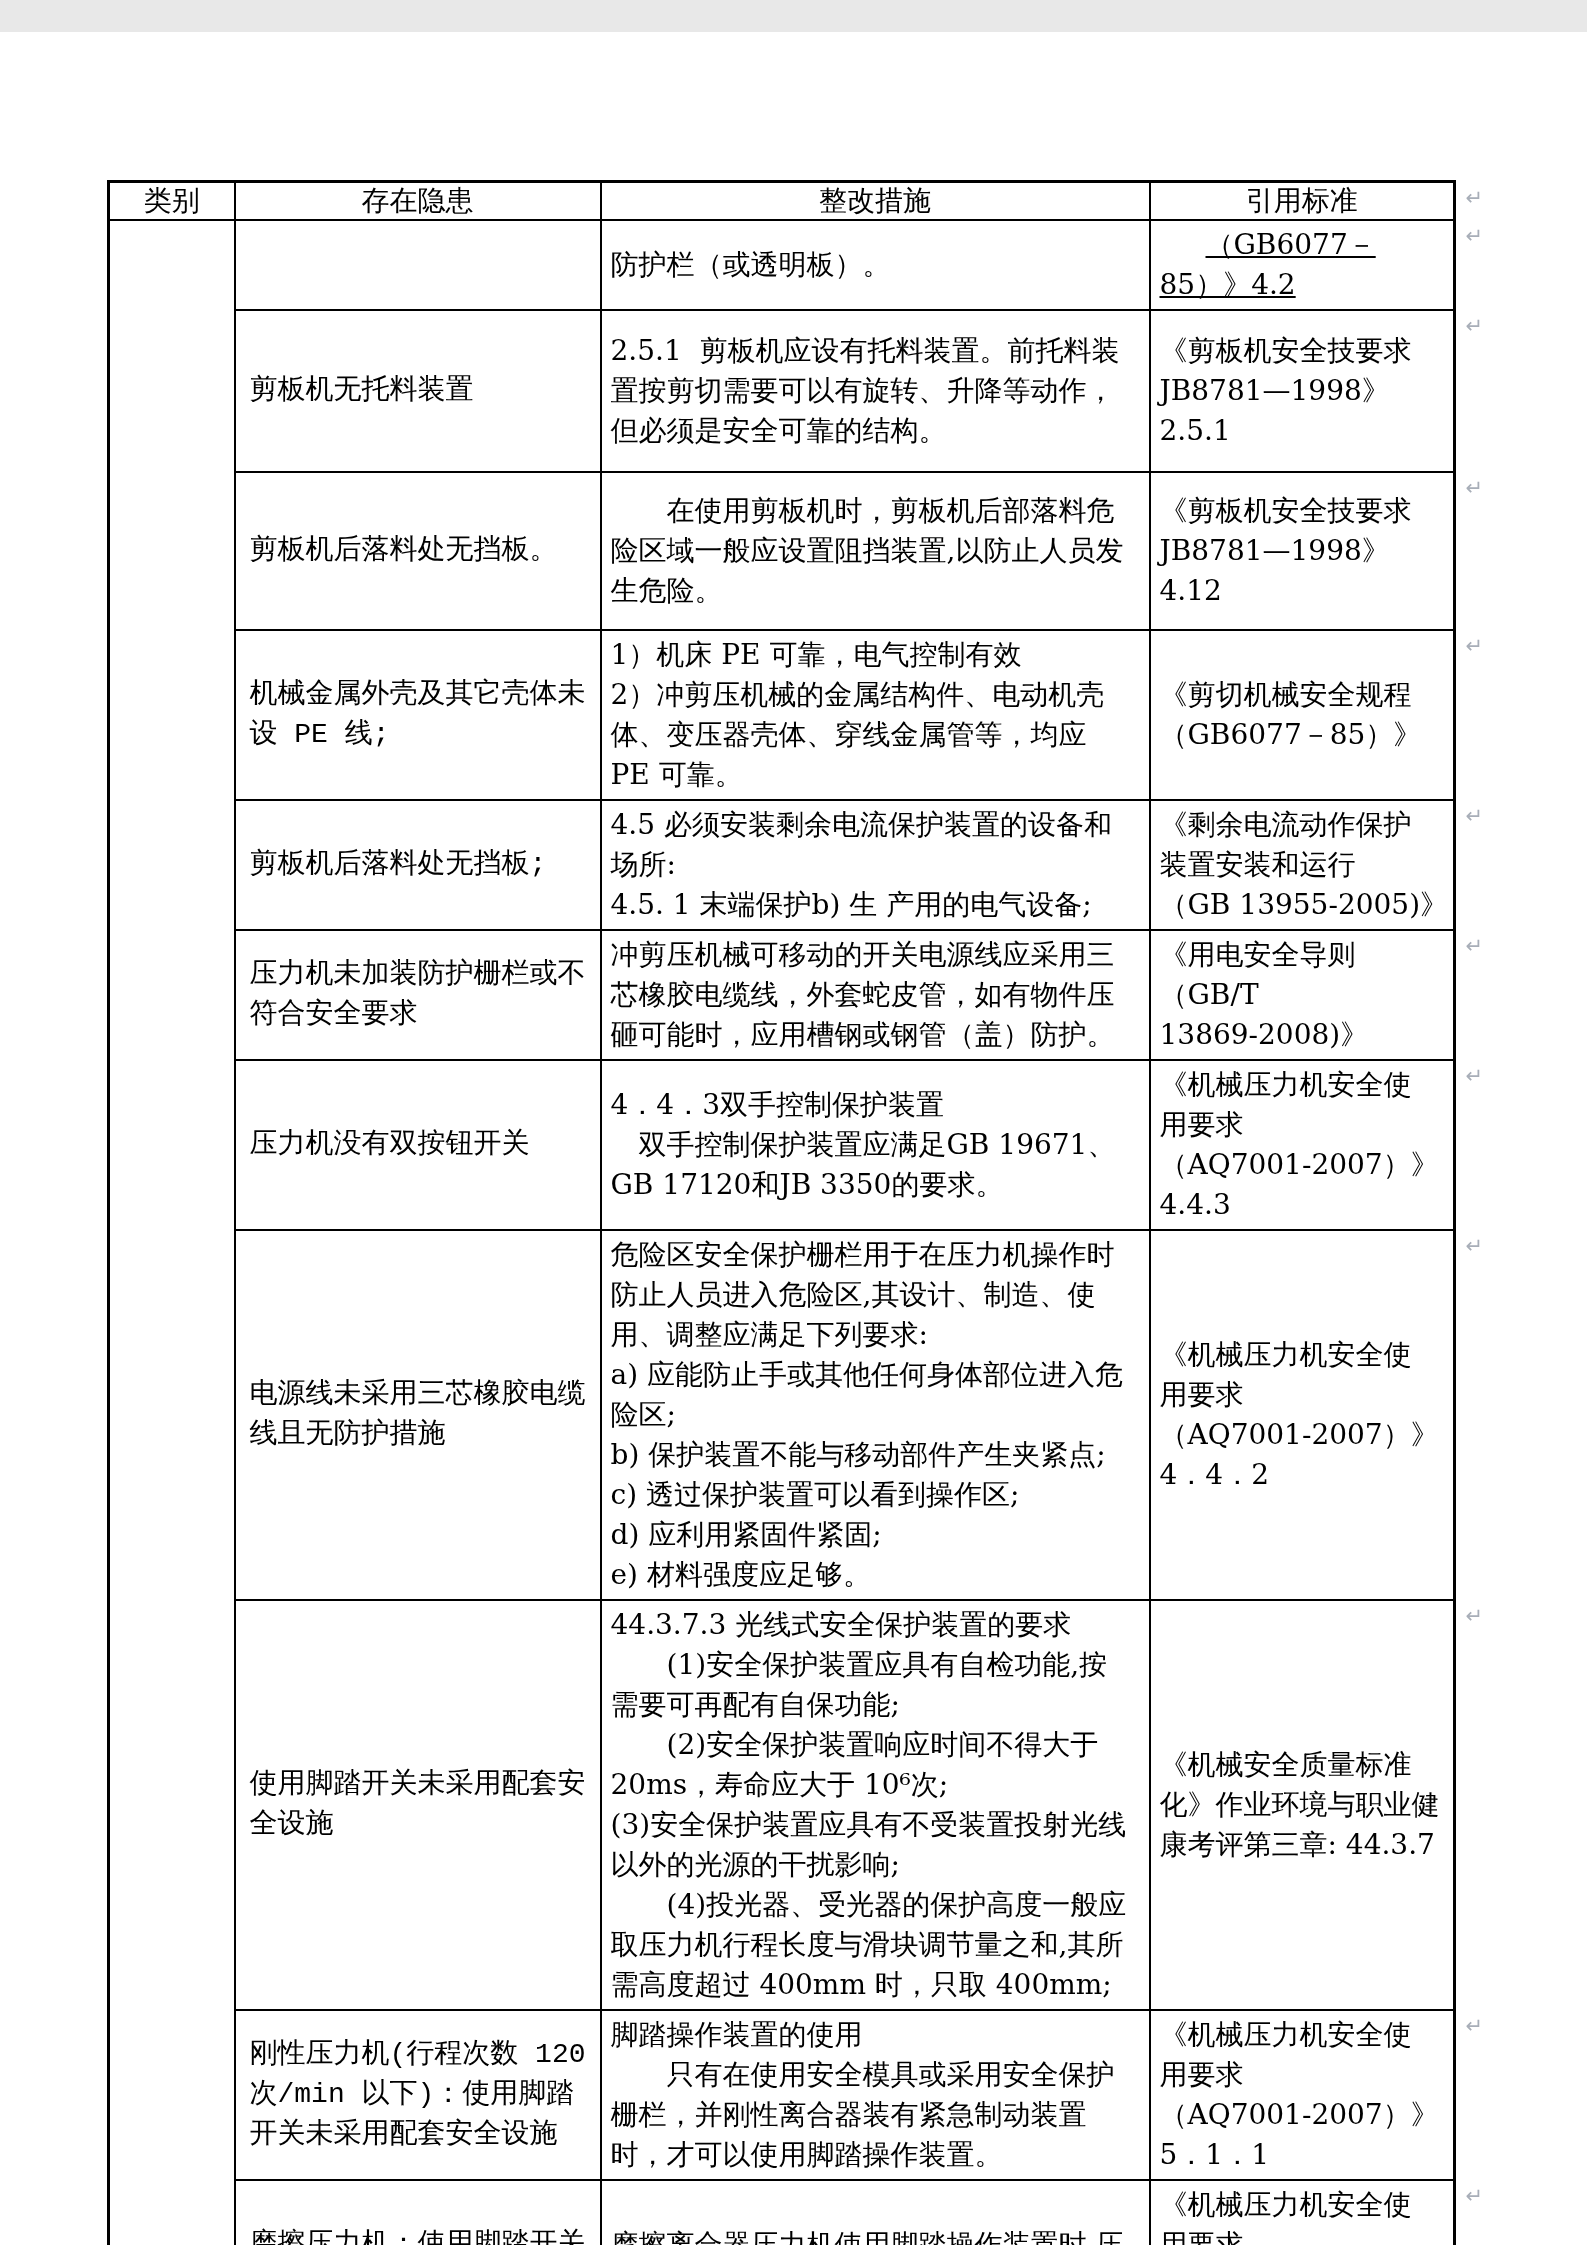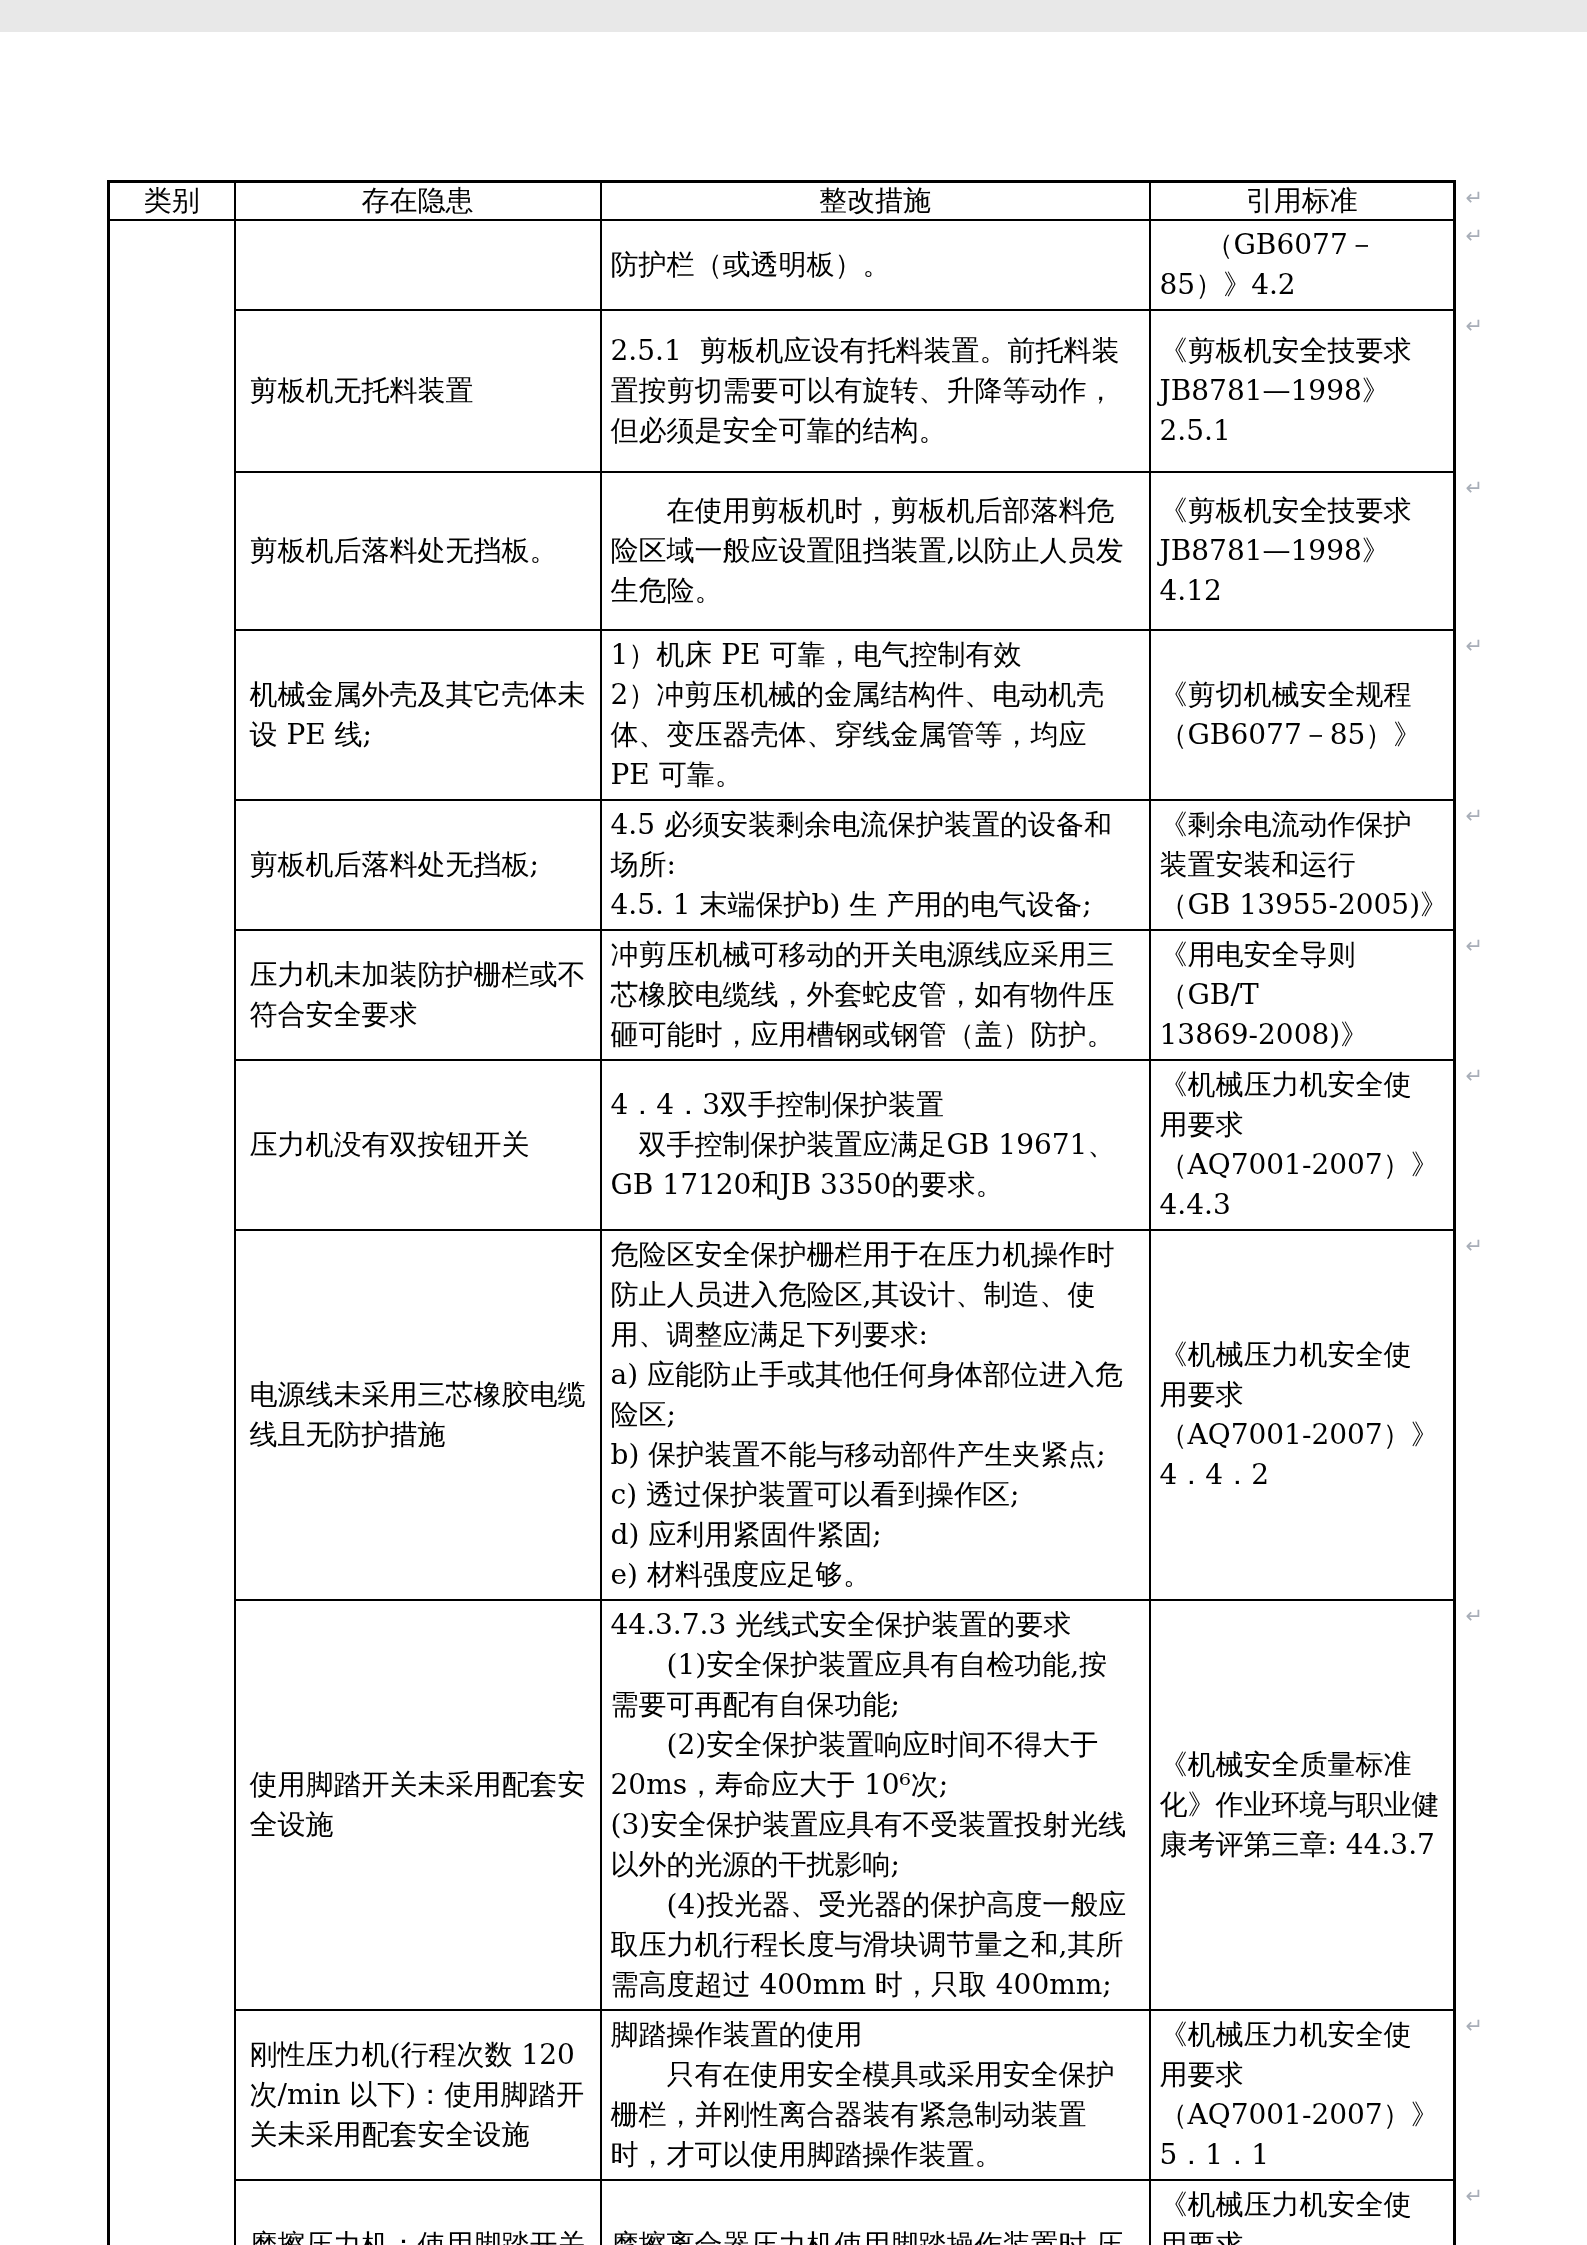--- a/index.html
+++ b/index.html
@@ -29,25 +29,25 @@
     overflow-wrap:break-word;
     padding:0;
   }
   thead th{
     text-align:center;
     height:34px;
     line-height:34px;
     padding:1px 0 1px 0;
   }
   td.cat{padding:0;}
-  td.haz{padding:6px 8px 6px 14px;}
+  td.haz{padding:6px 8px 6px 14px;font-family:Liberation Mono, monospace;}
   td.mea{padding:4px 18px 4px 9px;}
   td.std{padding:4px 2px 4px 9px;position:relative;}
   th.h-std{position:relative;}
-  .std-indent{text-indent:46px;}
+  .std-indent{text-indent:46px;text-decoration:underline;}
   .pmark{
     position:absolute;
     right:-30px;top:5px;
     font-size:21px;line-height:21px;
     color:#a8aeb8;
     font-family:"DejaVu Sans","Liberation Sans",sans-serif;
   }
   .footer{
     position:absolute;
     top:2096px;left:107px;width:1346px;

